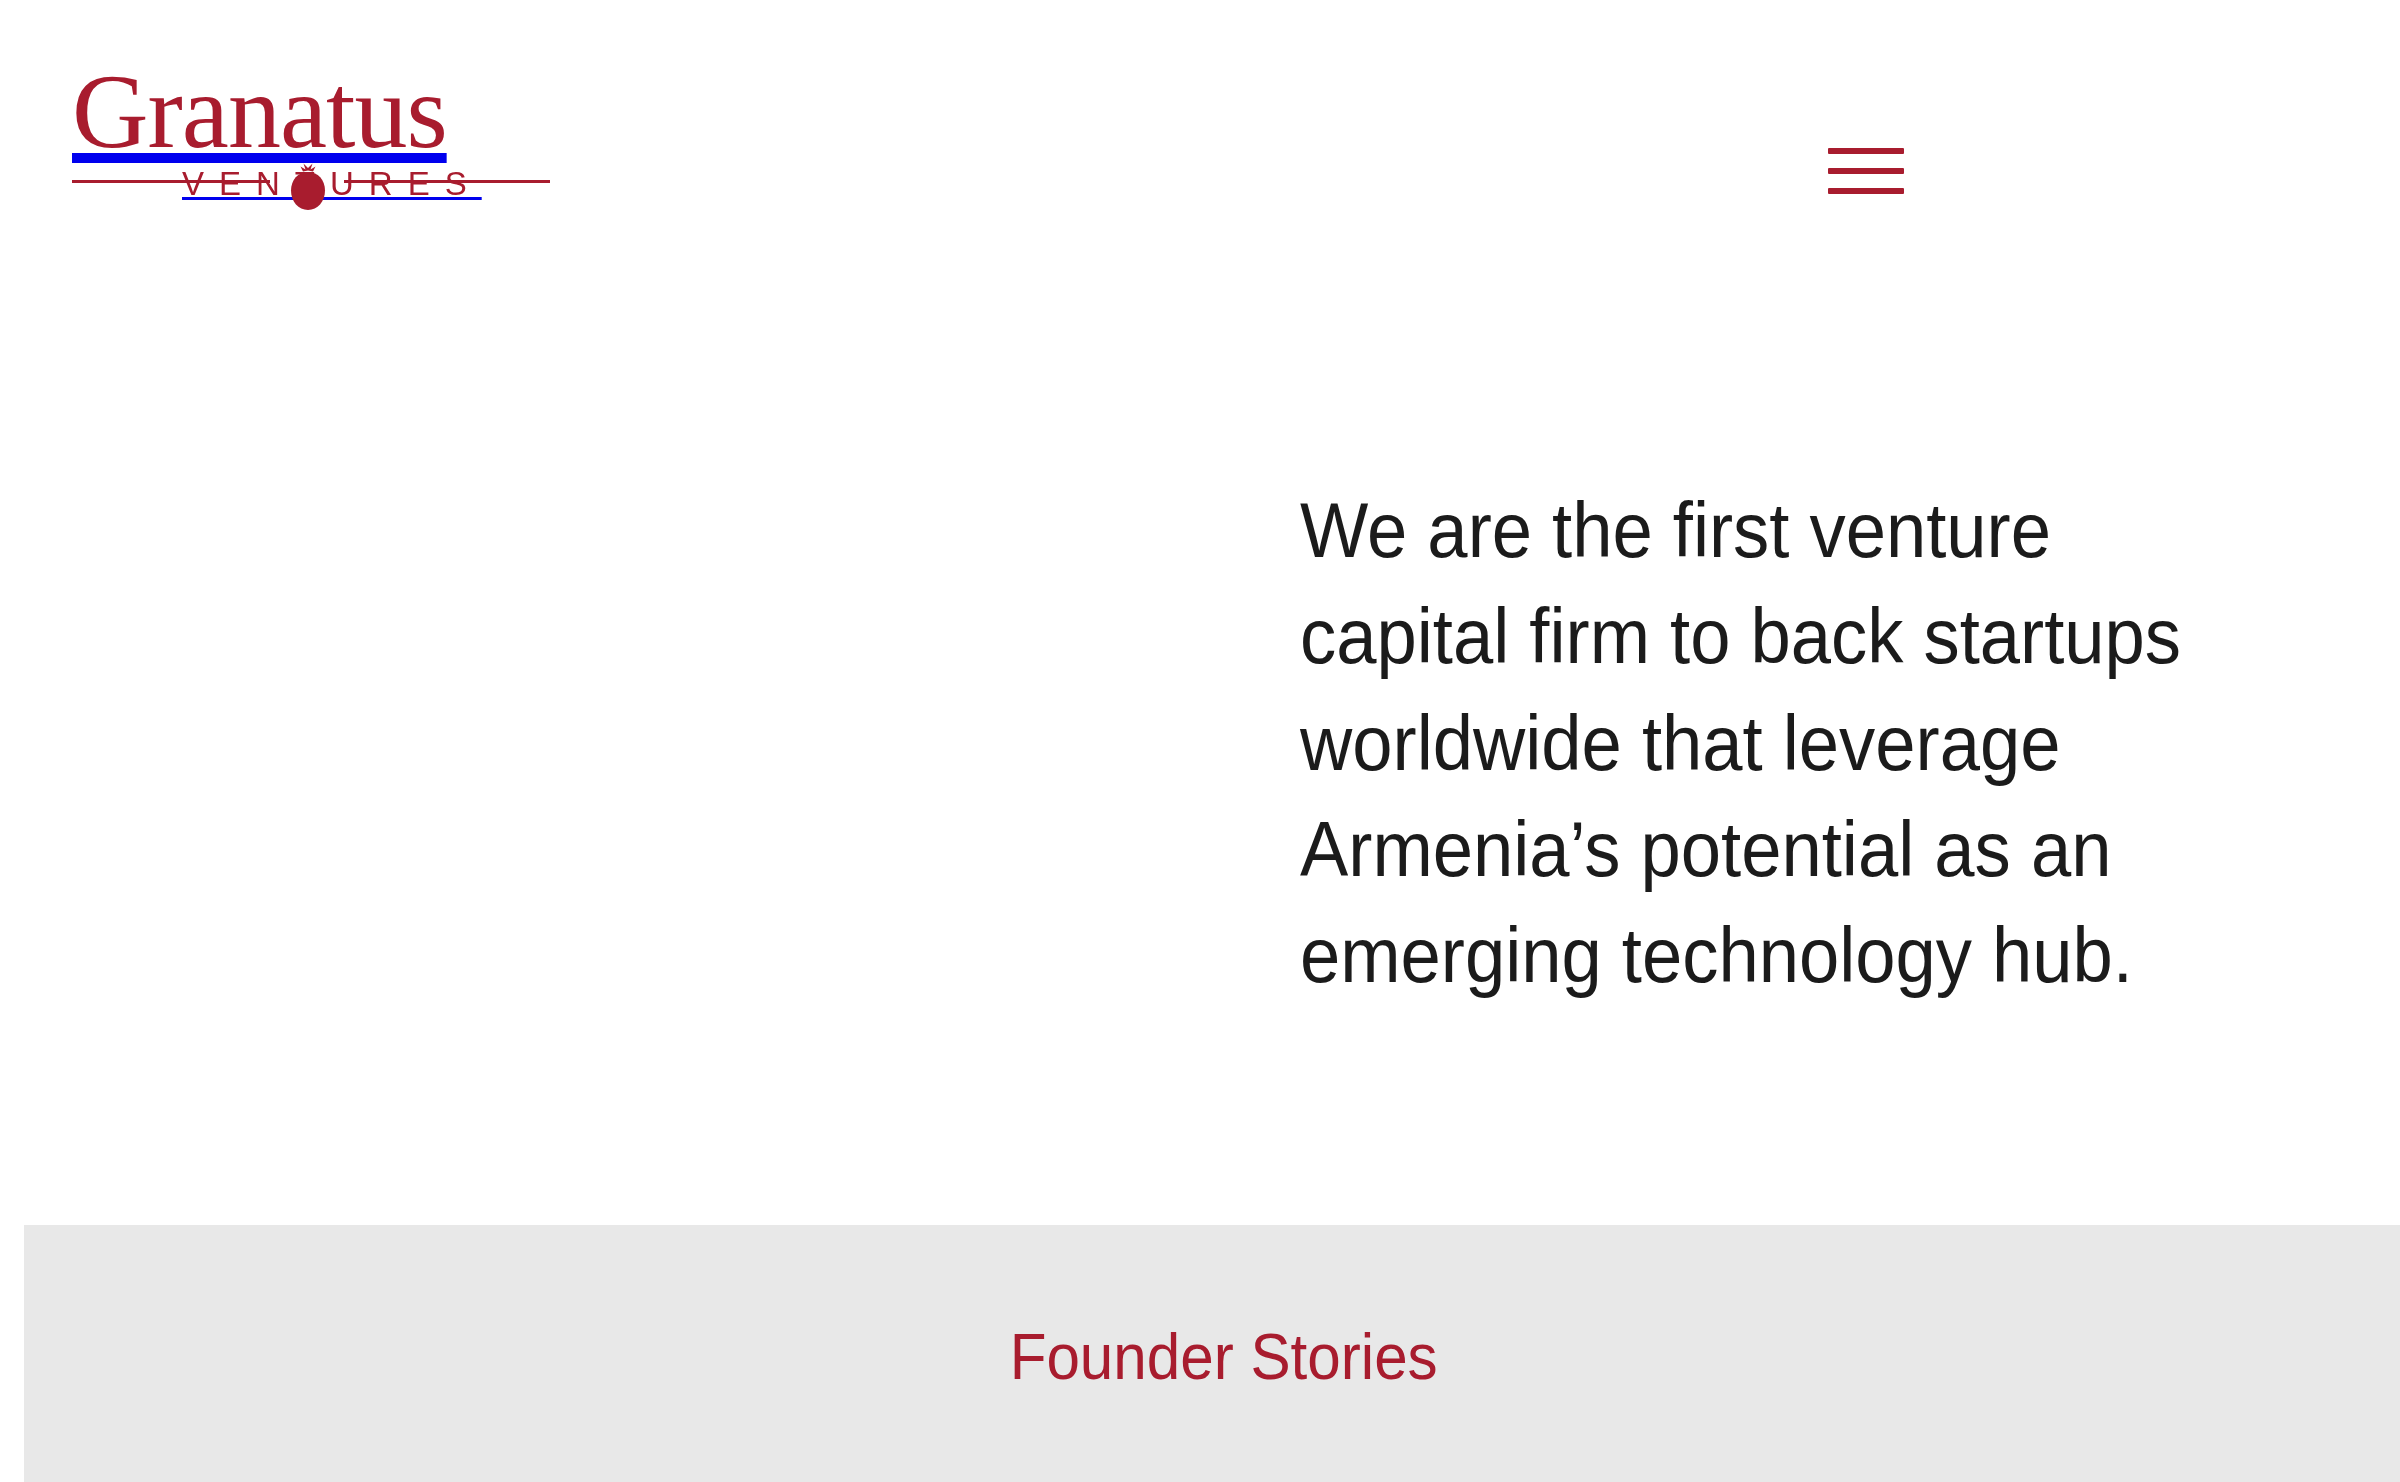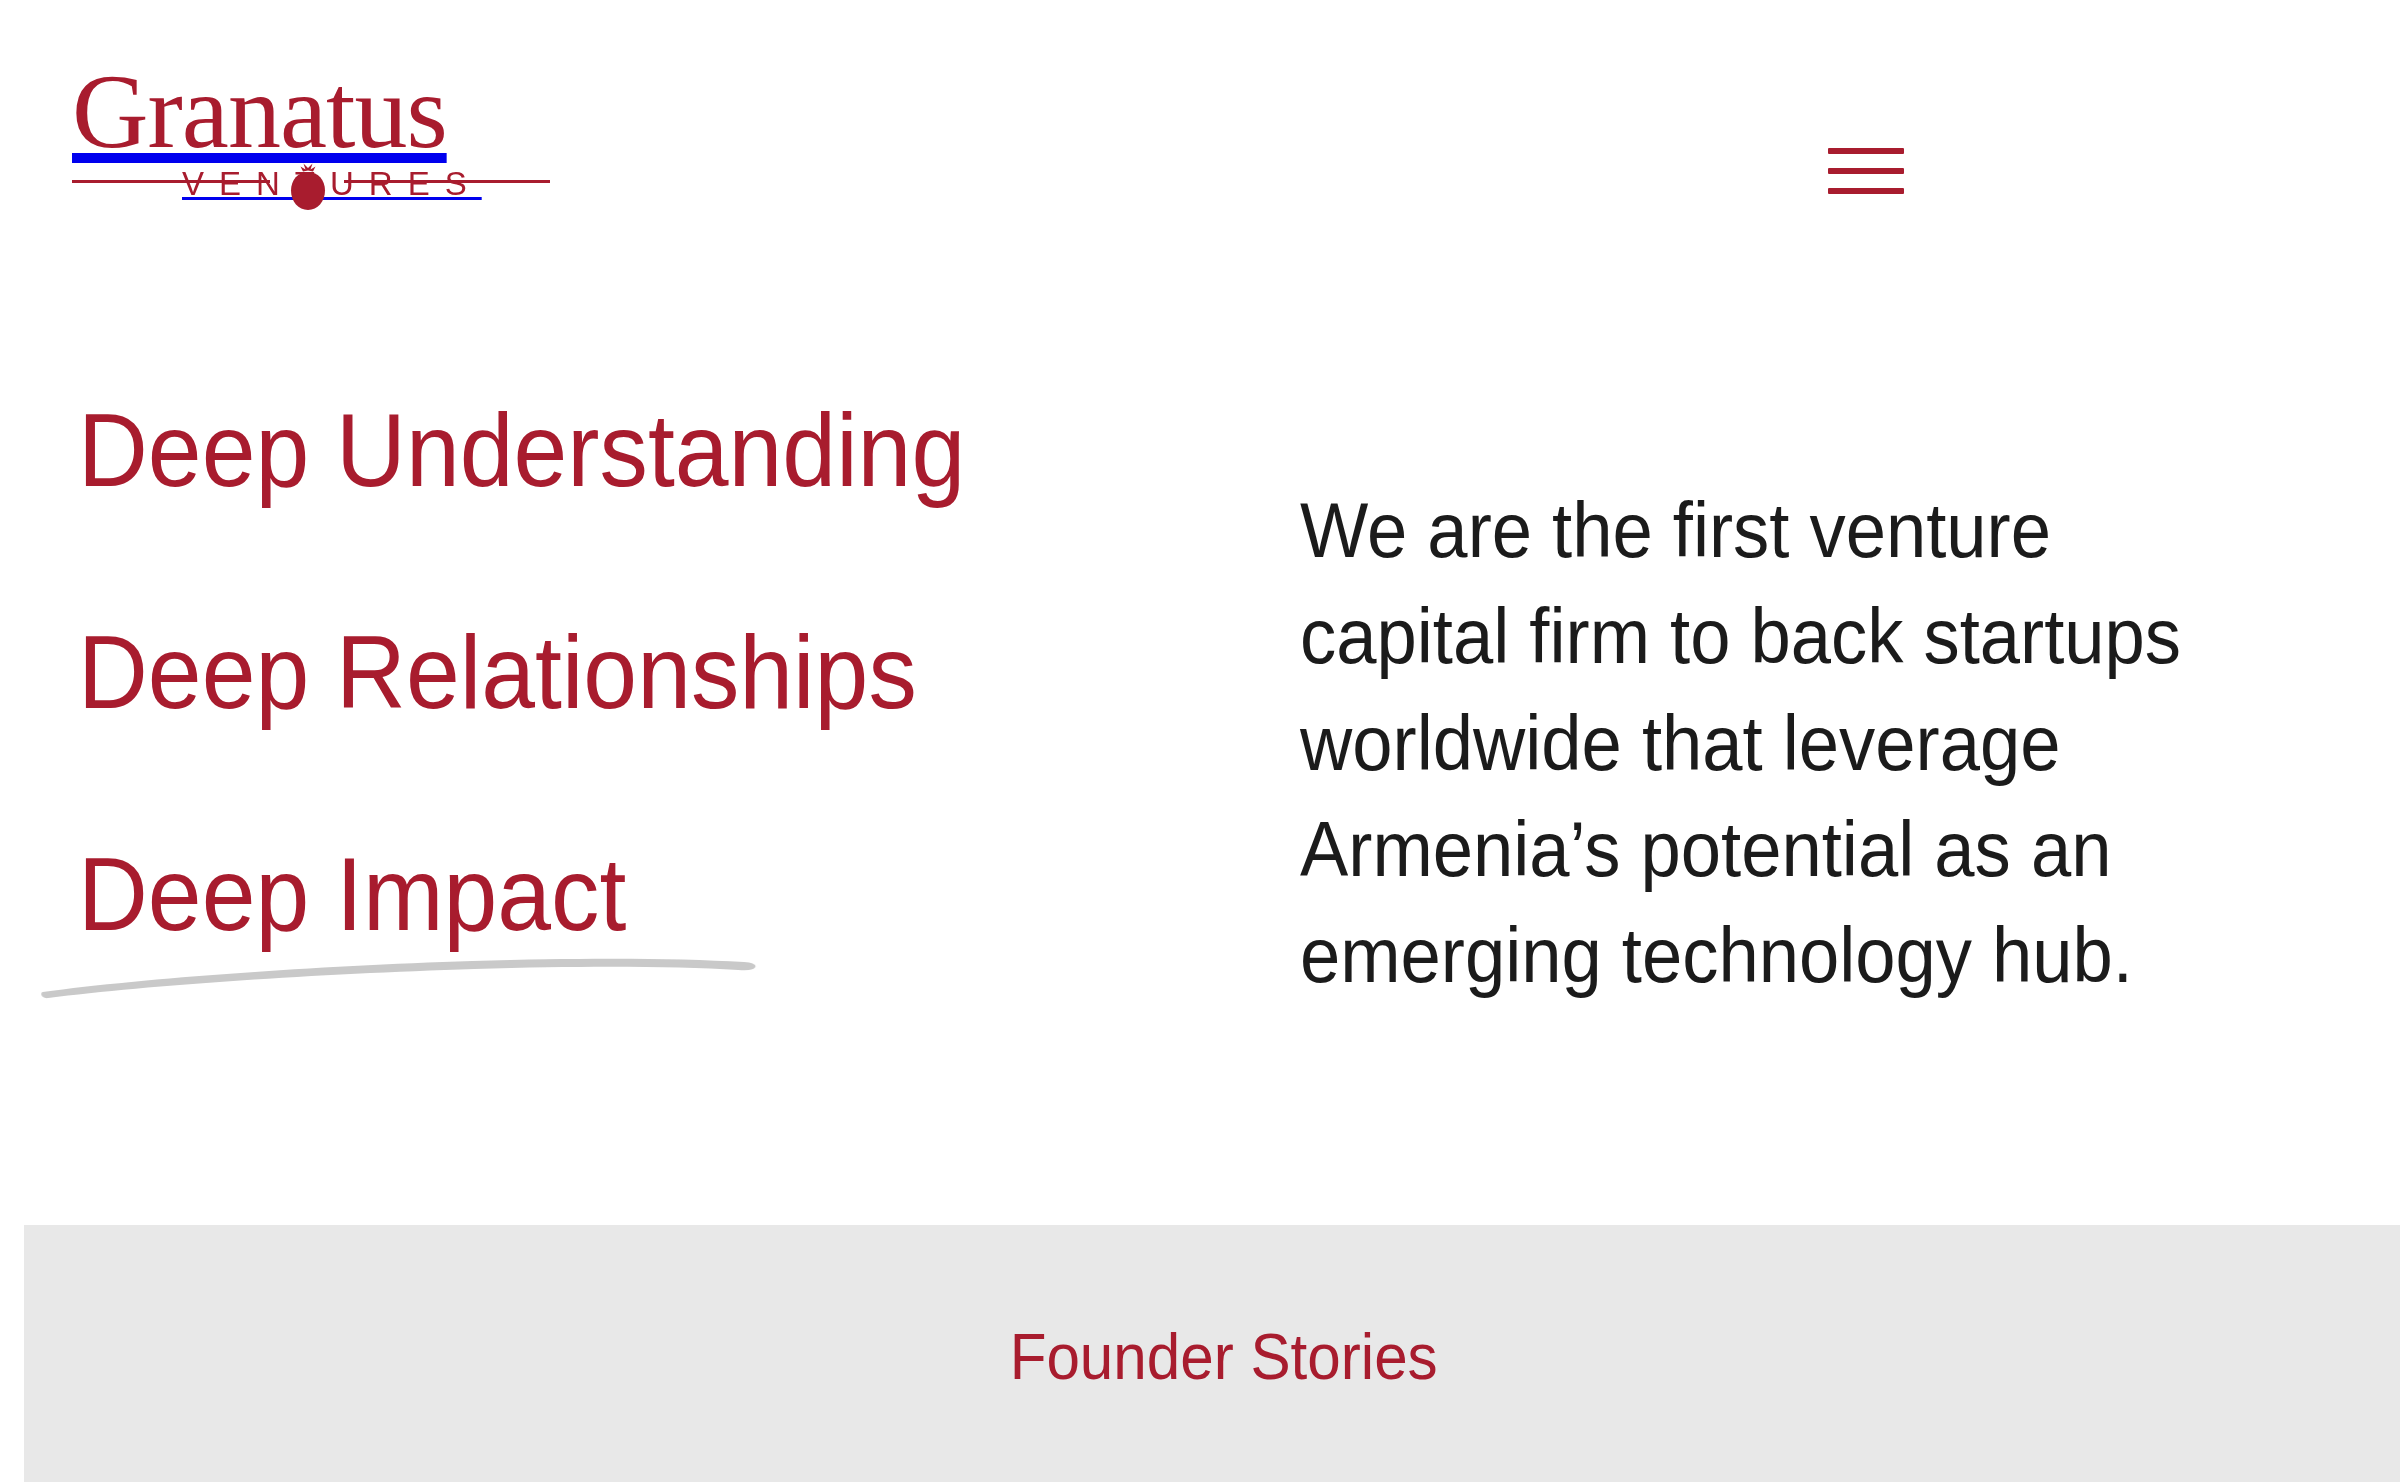--- a/index.html
+++ b/index.html
@@ -207,33 +207,20 @@
   <button class="menu-button" type="button">
     <span class="bar b1"></span>
     <span class="bar b2"></span>
     <span class="bar b3"></span>
   </button>
 
 </header>
 
 <section class="hero">
 
-  <div class="hero-headings">
-    <h1 class="hero-heading">Deep Understanding</h1>
-
-    <h1 class="hero-heading">Deep Relationships</h1>
-
-    <h1 class="hero-heading heading-with-swoosh">
-      <span>Deep Impact</span>
-
-      <svg class="swoosh-underline" viewBox="0 0 800 72" preserveAspectRatio="none">
-        <path d="M8 58 C120 44 300 32 470 27 C590 23.5 690 24 762 28 C772 28.6 776 31 774 33.6 C772 36.2 766 36.6 756 36 C686 32 588 31.6 472 35 C302 40 124 51 14 64 C10 64.6 7 63 6.6 60.8 C6.3 59.3 6.9 58.2 8 58 Z" fill="#C9C9C9"></path>
-      </svg>
-    </h1>
-  </div>
 
   <p class="hero-body">We are the first venture capital firm to back startups worldwide that leverage Armenia’s potential as an emerging technology hub.</p>
 
 </section>
 
 <div class="footer-band">
   <a class="founder-stories-link" href="#">Founder Stories</a>
 </div>
 
 </body></html>

